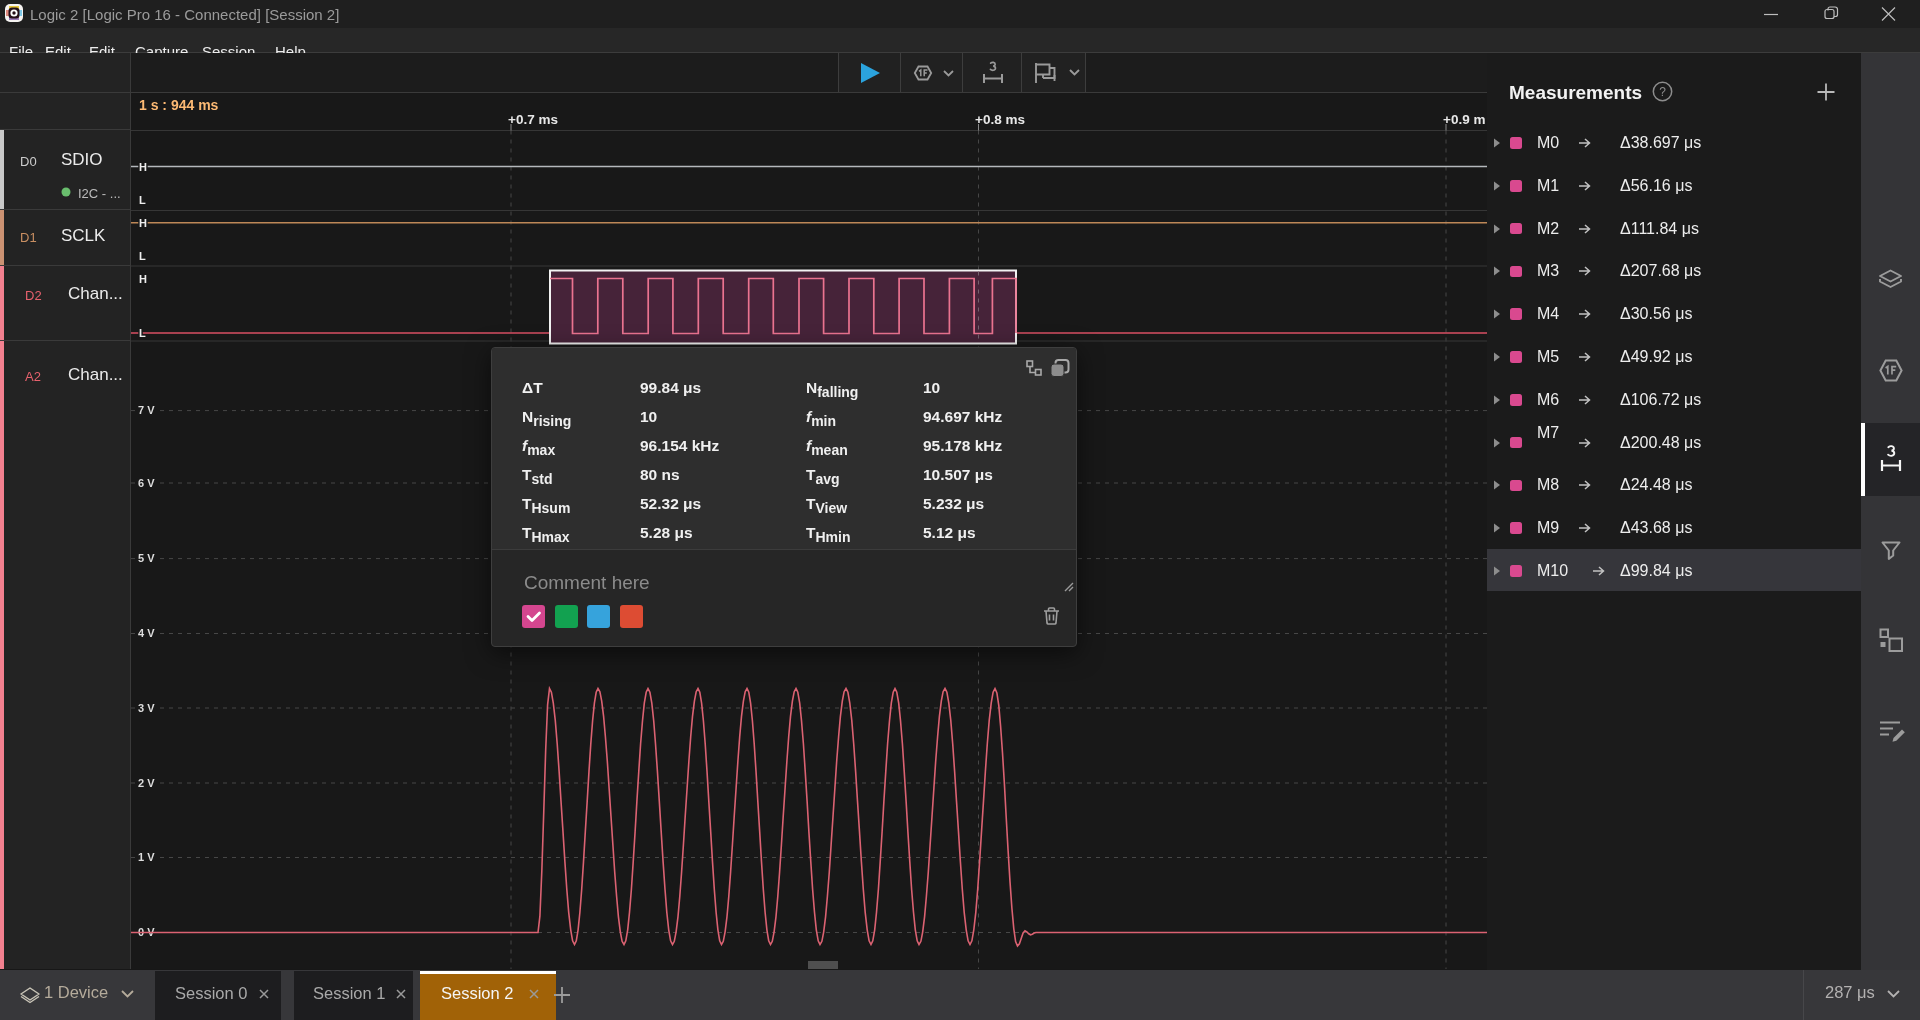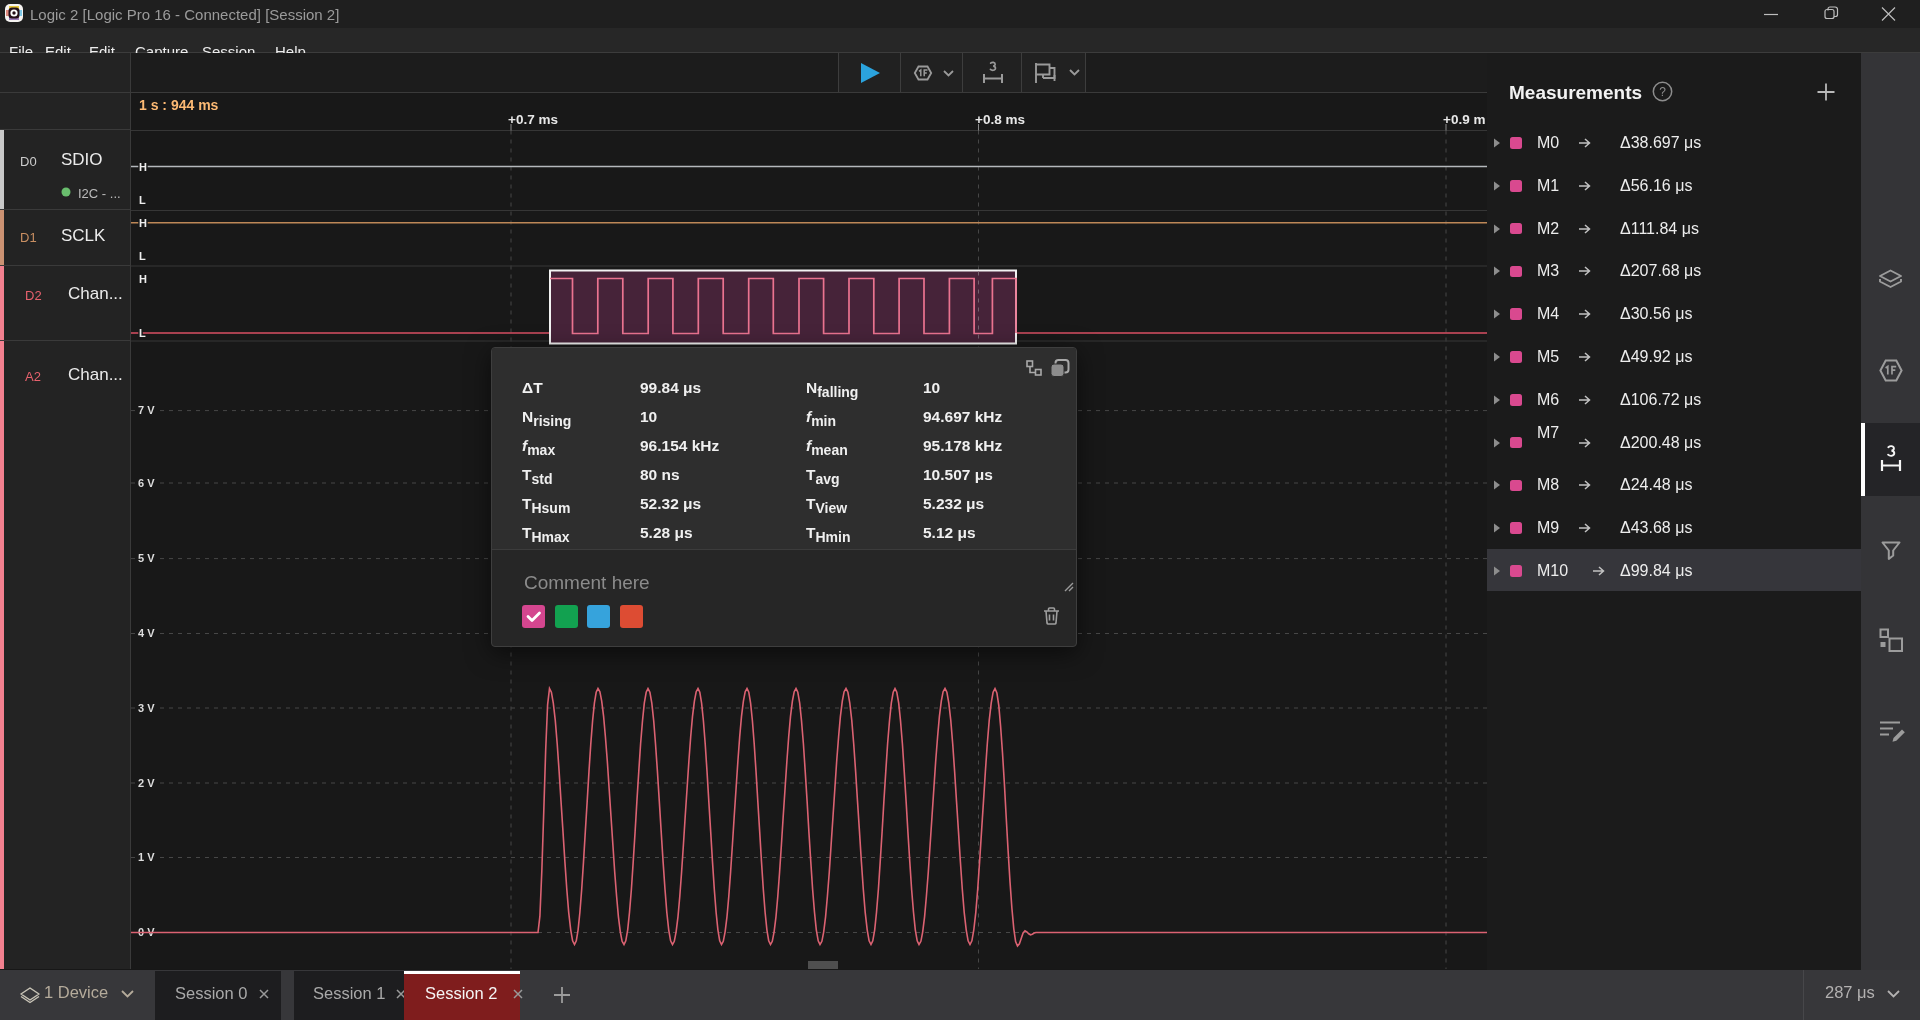--- a/index.html
+++ b/index.html
@@ -419,21 +419,21 @@
   <svg style="position:absolute;left:103px;top:17px" width="12" height="12">
         <path d="M2 2 L10 10 M10 2 L2 10" stroke="#9a9a9a" stroke-width="1.5"></path>
       </svg>
 </div>
 <div class="tab" style="left:294px;width:119px">
   <span style="position:absolute;left:19px;top:13px">Session 1</span>
   <svg style="position:absolute;left:101px;top:17px" width="12" height="12">
         <path d="M2 2 L10 10 M10 2 L2 10" stroke="#9a9a9a" stroke-width="1.5"></path>
       </svg>
 </div>
-<div class="tab" style="left:404px;width:116px;background:#7f1d1d;border-top:3px solid #ffffff;color:#f5f5f5">
+<div class="tab" style="left:420px;width:136px;background:#a16207;border-top:3px solid #ffffff;color:#f5f5f5">
   <span style="position:absolute;left:21px;top:10px">Session 2</span>
   <svg style="position:absolute;left:108px;top:14px" width="12" height="12">
         <path d="M2 2 L10 10 M10 2 L2 10" stroke="#9a9a9a" stroke-width="1.5"></path>
       </svg>
 </div>
 <svg style="position:absolute;left:552px;top:15px" width="20" height="20" viewBox="0 0 20 20">
   <path d="M10 2 V18 M2 10 H18" stroke="#9c9c9c" stroke-width="1.8"></path>
 </svg>
 <div style="position:absolute;left:1803px;top:0;width:1px;height:50px;background:#47474a"></div>
 <div style="position:absolute;left:1825px;top:13px;font-size:16.5px;color:#b3b1b1">287 μs</div>

